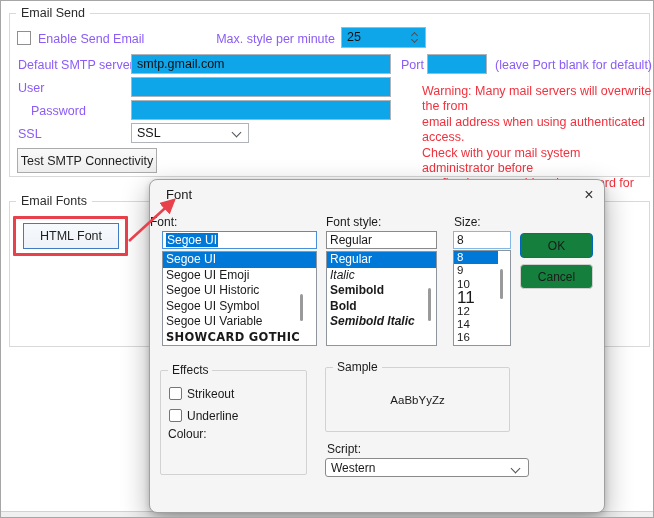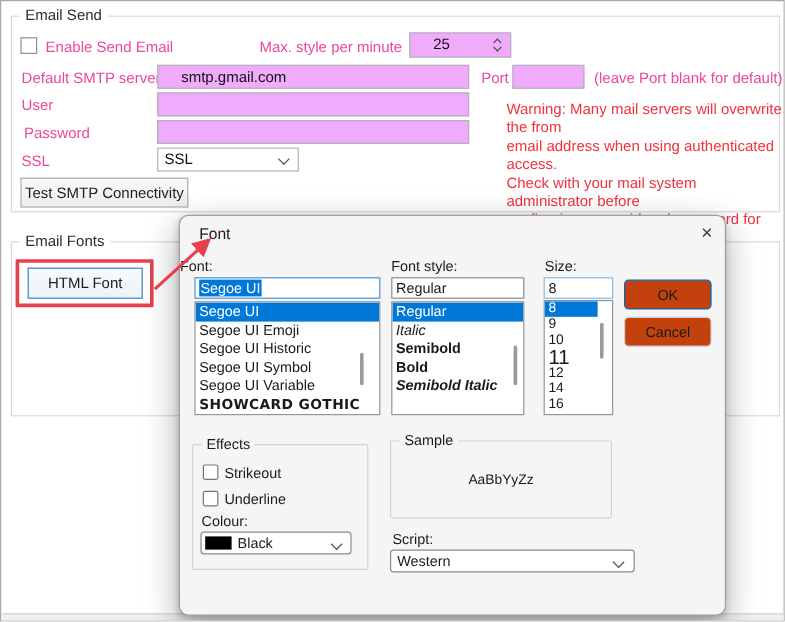--- a/index.html
+++ b/index.html
@@ -9,24 +9,24 @@
     border:1px solid #a6a6a6; overflow:hidden;
     font-size:12.5px; color:#1f1f1f;
   }
   
   .groupbox { position:absolute; border:1px solid #d9d9d9; background:transparent; }
   .groupbox .grouplabel {
     position:absolute; top:-8px; left:6px; background:#ffffff; padding:0 5px;
     color:#2b2b2b; font-size:12.5px; white-space:nowrap;
   }
   
-  .lbl { position:absolute; white-space:nowrap; color:#ec4899; }
+  .lbl { position:absolute; white-space:nowrap; color:#8b5cf6; }
   .tinput {
-    position:absolute; border:1px solid #b0b3b8; background:#f0abfc; height:20px;
-    font-family:"Liberation Sans", sans-serif; font-size:12.5px; padding:0 19px; color:#111;
+    position:absolute; border:1px solid #b0b3b8; background:#0ea5e9; height:20px;
+    font-family:"Liberation Sans", sans-serif; font-size:12.5px; padding:0 5px; color:#111;
   }
   .btn {
     position:absolute; display:flex; align-items:center; justify-content:center;
     background:linear-gradient(#f9f9f9,#eeeeee); border:1px solid #ababab;
     font-size:12.5px; color:#1f1f1f; cursor:default;
   }
   .combo {
     position:absolute; background:#fff; border:1px solid #a8a8a8; display:flex;
     align-items:center; padding:0 5px; font-size:12.5px; color:#111;
   }
@@ -72,21 +72,21 @@
   .listitem { height:15.6px; line-height:15.6px; padding:0 3px; white-space:nowrap;
     overflow:hidden; font-size:12px; color:#1a1a1a; }
   .listitem.sel { background:#0078d7; color:#fff; }
   .it-italic { font-style:italic; }
   .it-bold { font-weight:bold; }
   .it-bolditalic { font-weight:bold; font-style:italic; }
   .it-showcard { font-weight:900; text-transform:uppercase; letter-spacing:.3px;
     font-family:"DejaVu Sans", sans-serif; font-size:11.5px; }
   .scrollthumb { position:absolute; width:3px; background:#9a9a9a; border-radius:2px; }
   .dlg-btn {
-    position:absolute; width:73px; height:25px; background:#c2410c; border:1px solid #d0d0d0;
+    position:absolute; width:73px; height:25px; background:#15803d; border:1px solid #d0d0d0;
     border-radius:4px; display:flex; align-items:center; justify-content:center;
     font-size:12px; color:#1a1a1a;
   }
   .dlg-btn.default { border-color:#0067c0; }
   .dlg-group { position:absolute; border:1px solid #d2d2d2; border-radius:2px; }
   .dlg-group .grouplabel {
     position:absolute; top:-8px; left:7px; background:#f5f5f5; padding:0 4px; font-size:12px;
   }
   .dlg-combo {
     position:absolute; height:19px; background:#fff; border:1px solid #8a8a8a; border-radius:3px;
@@ -121,21 +121,21 @@
   <span class="lbl" style="left:17px; top:57px;">Default SMTP server</span>
   <input class="tinput" style="left: 130px; top: 53px; width: 260px;" value="smtp.gmail.com">
 
   <span class="lbl" style="left:400px; top:57px;">Port</span>
   <input class="tinput" style="left: 426px; top: 53px; width: 60px;" value="">
   <span class="lbl" style="left:494px; top:57px;">(leave Port blank for default)</span>
 
   <span class="lbl" style="left:17px; top:80px;">User</span>
   <input class="tinput" style="left: 130px; top: 76px; width: 260px;" value="">
 
-  <span class="lbl" style="left:19px; top:103px;">Password</span>
+  <span class="lbl" style="left:30px; top:103px;">Password</span>
   <input class="tinput" style="left: 130px; top: 99px; width: 260px;" value="">
 
   <span class="lbl" style="left:17px; top:126px;">SSL</span>
   <div class="combo" style="left:130px; top:122px; width:118px; height:20px; border-color:#b0b3b8;">
     <span>SSL</span>
     <span class="chev" style="right:8px; top:5px;"></span>
   </div>
 
   <div id="warning">
     <div>Warning: Many mail servers will overwrite the from</div>
@@ -225,25 +225,20 @@
     <div class="dlg-group" style="left:10px; top:190px; width:147px; height:105px;">
       <span class="grouplabel">Effects</span>
     </div>
     <div class="checkbox" style="left:19px; top:207px; width:13px; height:13px;
          border-radius:2px; border-color:#767676;"></div>
     <span class="dlg-lbl" style="left:37px; top:207px;">Strikeout</span>
     <div class="checkbox" style="left:19px; top:229px; width:13px; height:13px;
          border-radius:2px; border-color:#767676;"></div>
     <span class="dlg-lbl" style="left:37px; top:229px;">Underline</span>
     <span class="dlg-lbl" style="left:18px; top:247px;">Colour:</span>
-    <div class="dlg-combo" style="left:17px; top:263px; width:126px; padding-left:3px;">
-      <span class="swatch"></span>
-      <span>Black</span>
-      <span class="chev" style="right:8px; top:6px;"></span>
-    </div>
 
     <div class="dlg-group" style="left:175px; top:187px; width:185px; height:65px;">
       <span class="grouplabel">Sample</span>
       <div style="position:absolute; left:0; top:0; width:100%; height:100%; display:flex;
            align-items:center; justify-content:center; font-size:11.5px;">AaBbYyZz</div>
     </div>
 
     <span class="dlg-lbl" style="left:177px; top:262px;">Script:</span>
     <div class="dlg-combo" style="left:175px; top:278px; width:204px;">
       <span>Western</span>

